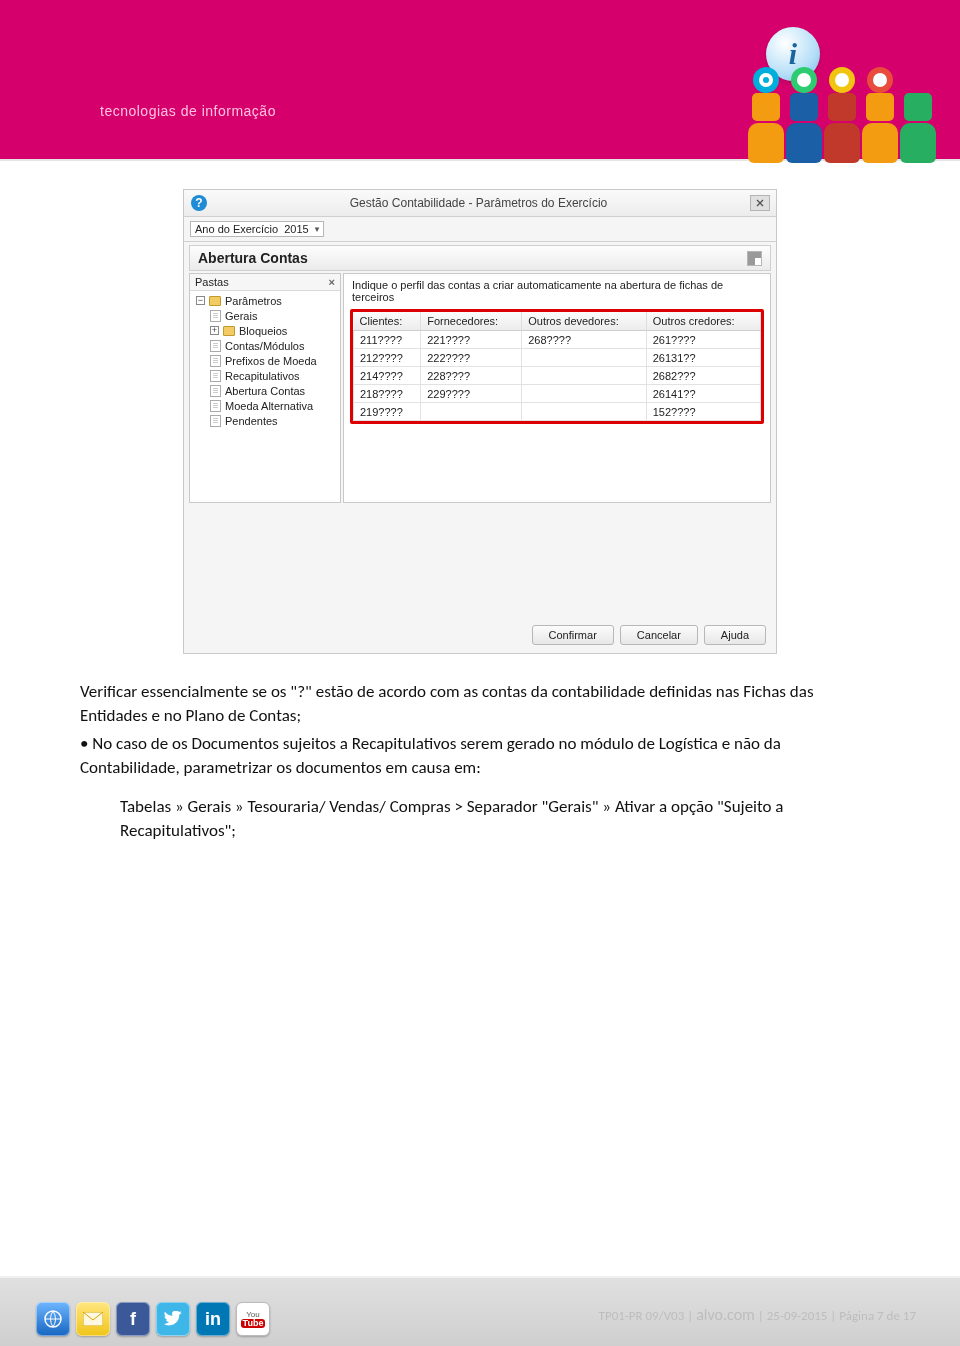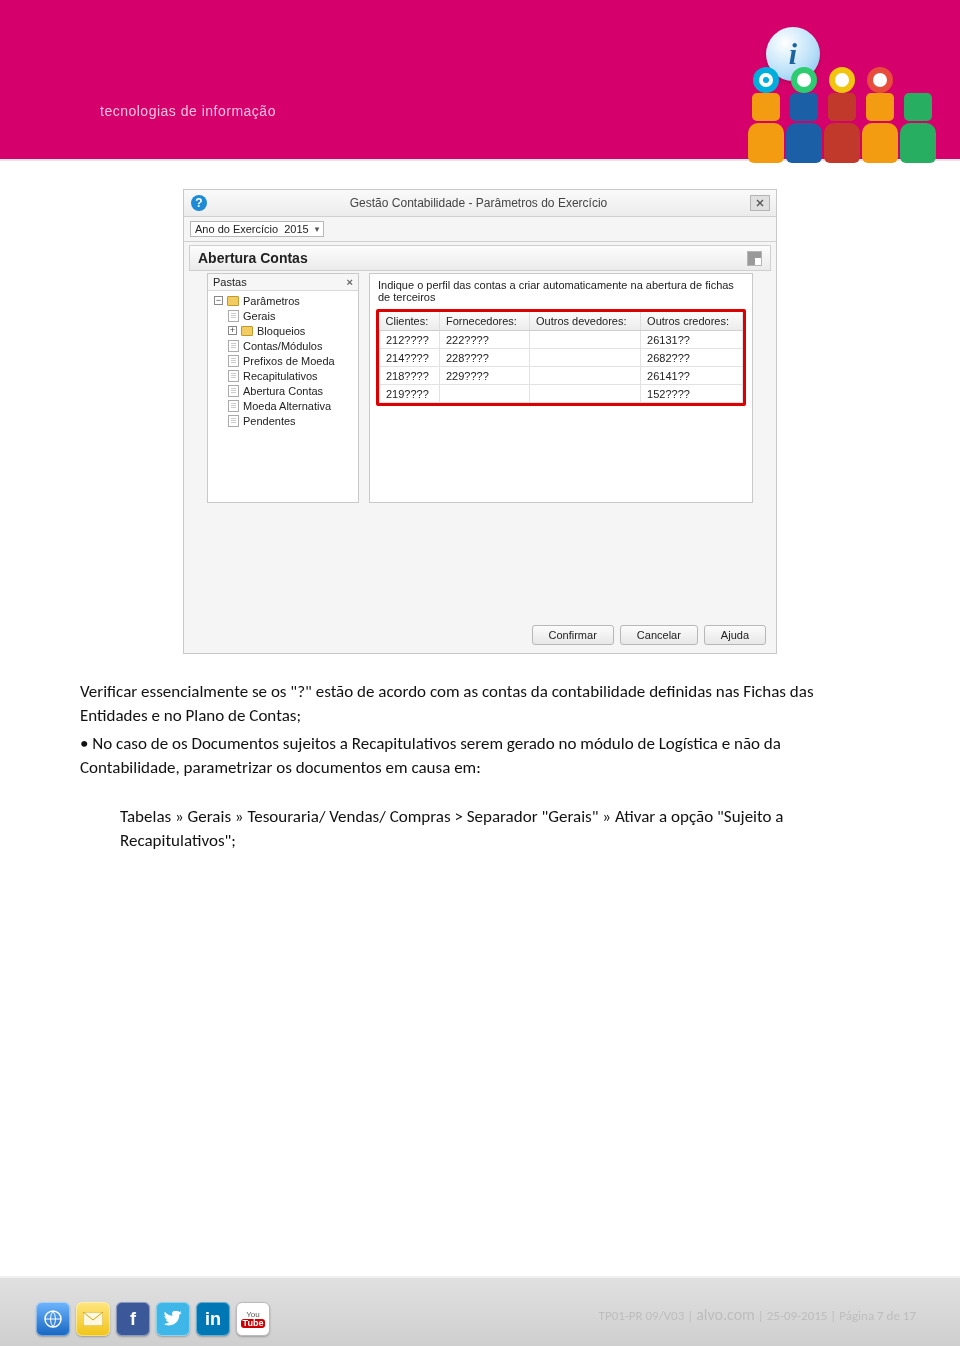--- a/index.html
+++ b/index.html
@@ -137,21 +137,21 @@
     margin:3px 5px 0;
     background:linear-gradient(#fdfdfd,#ebebeb);
     border:1px solid #cfcfcf;
     padding:4px 8px;
     font-weight:bold;font-size:14px;color:#222;
     display:flex;justify-content:space-between;align-items:center;
   }
   .grid-btn{width:15px;height:15px;border:1px solid #b5b5b5;background:#fff;
     display:grid;grid-template-columns:1fr 1fr;grid-template-rows:1fr 1fr;}
   .grid-btn::before,.grid-btn::after,.grid-btn span{content:"";background:#999;}
-  .pane-row{display:flex;margin:2px 23px 0;gap:10px;}
+  .pane-row{display:flex;margin:2px 5px 0;gap:2px;}
   .tree-pane{
     width:152px;background:#fff;border:1px solid #c9c9c9;
   }
   .tree-hdr{display:flex;justify-content:space-between;align-items:center;
     padding:2px 5px;border-bottom:1px solid #d9d9d9;background:#f6f6f6;}
   .tree-close{font-weight:bold;color:#666;cursor:default;}
   ul.tree{list-style:none;margin:2px 0;padding:0;}
   ul.tree li{padding:1.5px 0 1.5px 6px;white-space:nowrap;display:flex;align-items:center;gap:4px;}
   ul.tree ul{list-style:none;padding-left:14px;margin:0;}
   .exp{width:9px;height:9px;border:1px solid #888;display:inline-flex;
@@ -333,20 +333,26 @@
         <table class="ct">
           <thead>
               <tr>
             <th>Clientes:</th>
             <th>Fornecedores:</th>
             <th>Outros devedores:</th>
             <th>Outros credores:</th>
           </tr>
             </thead>
           <tbody>
+            <tr>
+                <td>211????</td>
+                <td>221????</td>
+                <td>268????</td>
+                <td>261????</td>
+              </tr>
             <tr>
                 <td>212????</td>
                 <td>222????</td>
                 <td></td>
                 <td>26131??</td>
               </tr>
             <tr>
                 <td>214????</td>
                 <td>228????</td>
                 <td></td>
@@ -375,21 +381,21 @@
   <div class="btn-bar">
     <div class="winbtn">Confirmar</div>
     <div class="winbtn">Cancelar</div>
     <div class="winbtn">Ajuda</div>
   </div>
 </div>
 
 <div class="doc-body">
   <p>Verificar essencialmente se os "?" estão de acordo com as contas da contabilidade definidas nas Fichas das Entidades e no Plano de Contas;</p>
   <p class="bullet">• No caso de os Documentos sujeitos a Recapitulativos serem gerado no módulo de Logística e não da Contabilidade, parametrizar os documentos em causa em:</p>
-  <p class="indent" style="margin-top:24px">Tabelas » Gerais » Tesouraria/ Vendas/ Compras &gt; Separador "Gerais" » Ativar a opção "Sujeito a Recapitulativos";</p>
+  <p class="indent" style="margin-top:14px">Tabelas » Gerais » Tesouraria/ Vendas/ Compras &gt; Separador "Gerais" » Ativar a opção "Sujeito a Recapitulativos";</p>
 </div>
 
 <div class="footer">
   <div class="icons">
     <div class="ficon" style="background:linear-gradient(#6fb6ff,#1565c0)">
       <svg width="20" height="20" viewBox="0 0 20 20">
           <circle cx="10" cy="10" r="8" fill="none" stroke="#fff" stroke-width="1.5"></circle>
           <path d="M2 10h16M10 2a14 14 0 010 16M10 2a14 14 0 000 16" fill="none" stroke="#fff" stroke-width="1"></path>
         </svg>
     </div>

